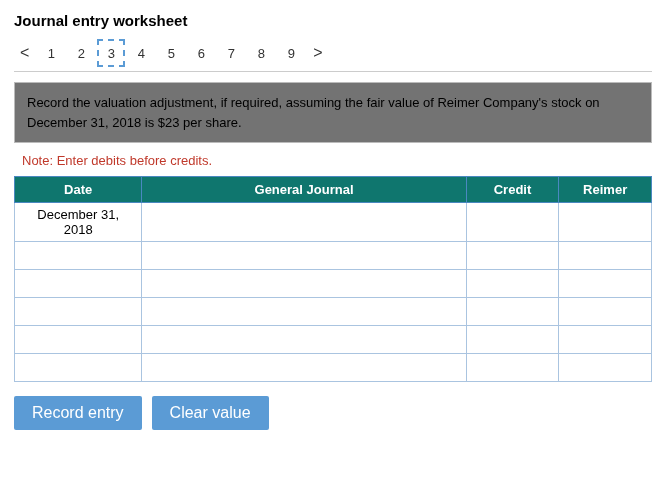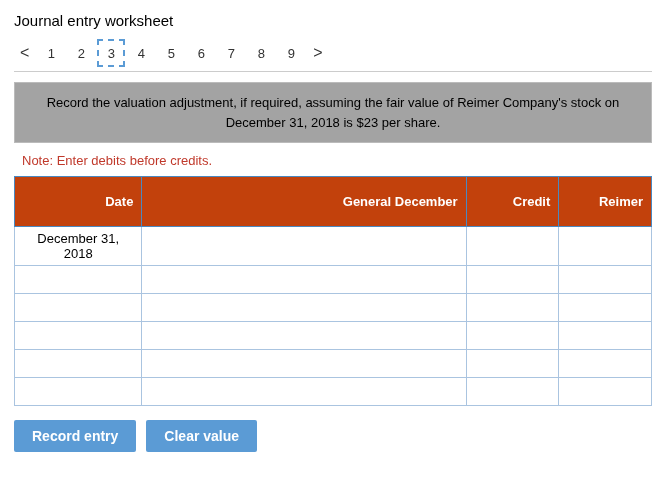--- a/index.html
+++ b/index.html
@@ -7,21 +7,21 @@
     body {
       font-family: Arial, sans-serif;
       font-size: 13px;
       background: #fff;
       width: 666px;
       min-height: 502px;
       padding: 12px 14px;
     }
 
     .page-title {
-      font-weight: normal;
+      font-weight: bold;
       font-size: 15px;
       margin-bottom: 10px;
     }
 
     .tab-nav {
       display: flex;
       align-items: center;
       gap: 2px;
       margin-bottom: 10px;
       border-bottom: 1px solid #ccc;
@@ -53,44 +53,43 @@
       color: #333;
       font-weight: normal;
     }
 
     .instruction-box {
       border: 1px solid #bbb;
       padding: 10px 12px;
       margin-bottom: 10px;
       font-size: 13px;
       line-height: 1.5;
-      background: #a3a3a3;
-      text-align: center;
+      background: #737373;
     }
 
     .note-text {
       color: #c0392b;
       font-size: 13px;
       margin-bottom: 8px;
       margin-left: 8px;
     }
 
     .journal-table {
       width: 100%;
       border-collapse: collapse;
       margin-bottom: 14px;
     }
 
     .journal-table thead tr th {
-      background: #c2410c;
+      background: #0f766e;
       color: #fff;
-      padding: 17px 8px;
+      padding: 5px 8px;
       border: 1px solid #4a88c0;
       font-weight: bold;
-      text-align: right;
+      text-align: center;
       font-size: 13px;
     }
 
     .journal-table thead tr th.date-col {
       width: 110px;
     }
 
     .journal-table thead tr th.journal-col {
       width: 280px;
     }
@@ -126,22 +125,22 @@
     }
 
     .button-row {
       display: flex;
       gap: 10px;
       align-items: center;
     }
 
     .btn {
       padding: 8px 18px;
-      font-size: 14px;
-      font-weight: bold;
+      font-size: 16px;
+      font-weight: normal;
       color: #fff;
       background: #5b9bd5;
       border: none;
       cursor: pointer;
       border-radius: 2px;
     }
 
     .btn-view {
       margin-left: auto;
     }
@@ -170,21 +169,21 @@
 <div class="instruction-box">
   <span>Record the valuation adjustment, if required, assuming the fair value of Reimer Company's stock on December 31, 2018 is $23 per share.</span>
 </div>
 
 <div class="note-text">Note: Enter debits before credits.</div>
 
 <table class="journal-table">
   <thead>
     <tr>
       <th class="date-col">Date</th>
-      <th class="journal-col">General December</th>
+      <th class="journal-col">General Journal</th>
       <th class="debit-col">Credit</th>
       <th class="credit-col">Reimer</th>
     </tr>
   </thead>
   <tbody>
     <tr>
       <td class="date-cell">December 31,<br>2018</td>
       <td><input type="text" style=""></td>
       <td><input type="text" style=""></td>
       <td><input type="text" style=""></td>

